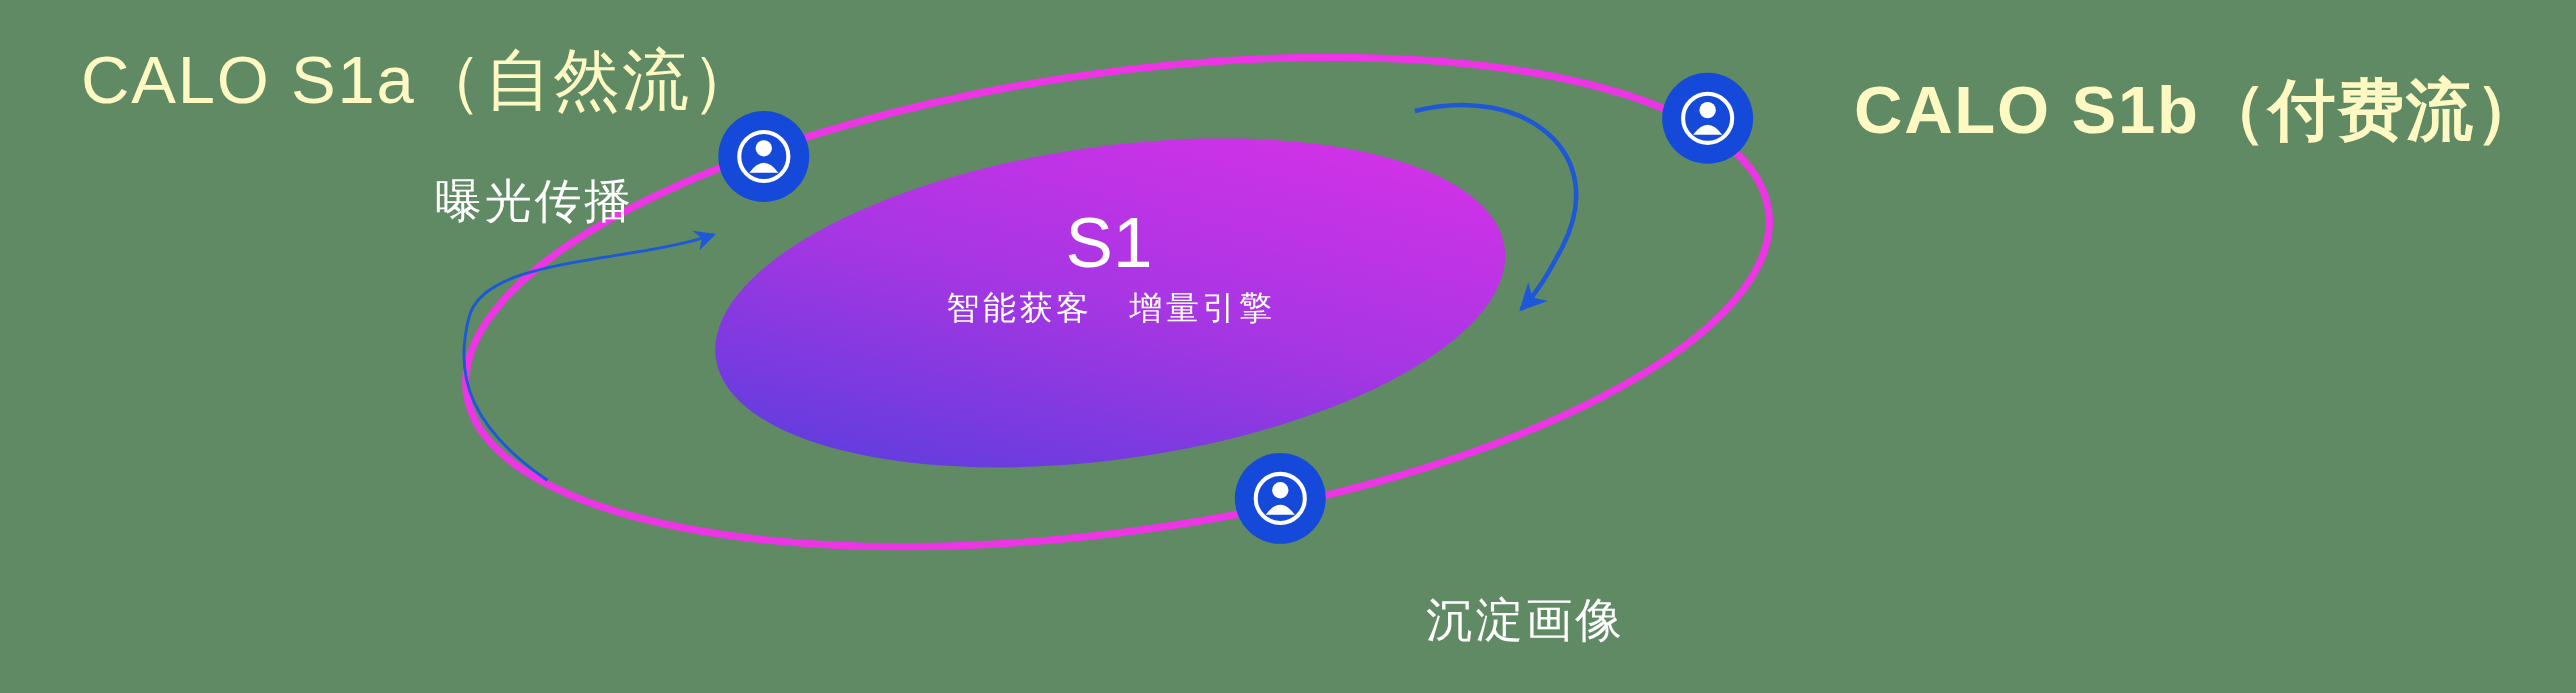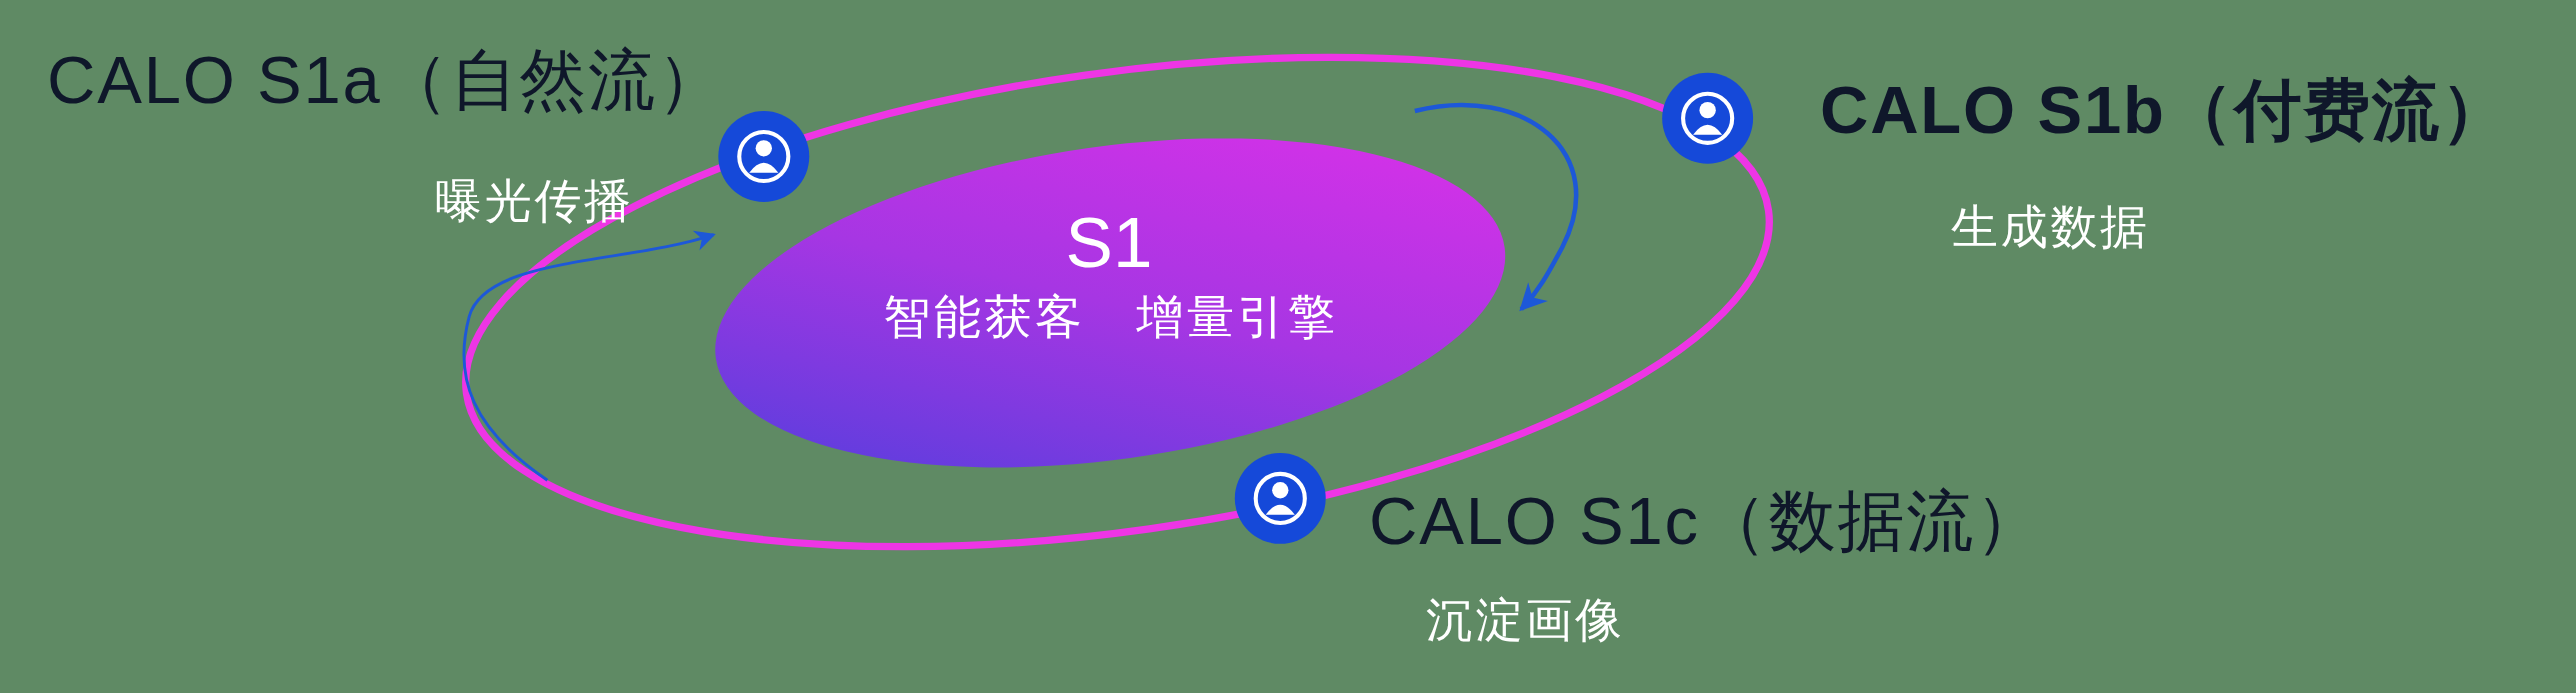--- a/index.html
+++ b/index.html
@@ -20,22 +20,23 @@
     left: 0;
     top: 0;
     width: 2576px;
     height: 694px;
   }
   .lbl {
     position: absolute;
     font-size: 67px;
     font-weight: 500;
     letter-spacing: 1.8px;
-    color: #0f172a;
+    color: #fef9c3;
     white-space: nowrap;
+    margin-left: 34px;
   }
   .sub {
     position: absolute;
     font-size: 47px;
     font-weight: 500;
     letter-spacing: 2.7px;
     color: #ffffff;
     white-space: nowrap;
   }
   .lbl-s1a { left: 47px;   top: 35px;  }
@@ -52,21 +53,21 @@
     font-size: 71px;
     font-weight: 500;
     color: #ffffff;
     white-space: nowrap;
   }
   .center-sub {
     position: absolute;
     left: 1111px;
     top: 286px;
     transform: translateX(-50%);
-    font-size: 47px;
+    font-size: 33px;
     font-weight: 500;
     letter-spacing: 3.6px;
     color: #ffffff;
     white-space: pre;
   }
 </style>
 </head>
 <body>
 
 <div class="canvas">
@@ -121,19 +122,17 @@
     </g>
   </svg>
 
   <div class="center-title">S1</div>
   <div class="center-sub">智能获客　增量引擎</div>
 
   <div class="lbl lbl-s1a">CALO S1a（自然流）</div>
   <div class="sub sub-s1a">曝光传播</div>
 
   <div class="lbl lbl-s1b">CALO S1b（付费流）</div>
-  <div class="sub sub-s1b">生成数据</div>
 
-  <div class="lbl lbl-s1c">CALO S1c（数据流）</div>
   <div class="sub sub-s1c">沉淀画像</div>
 
 </div>
 
 
 </body></html>

